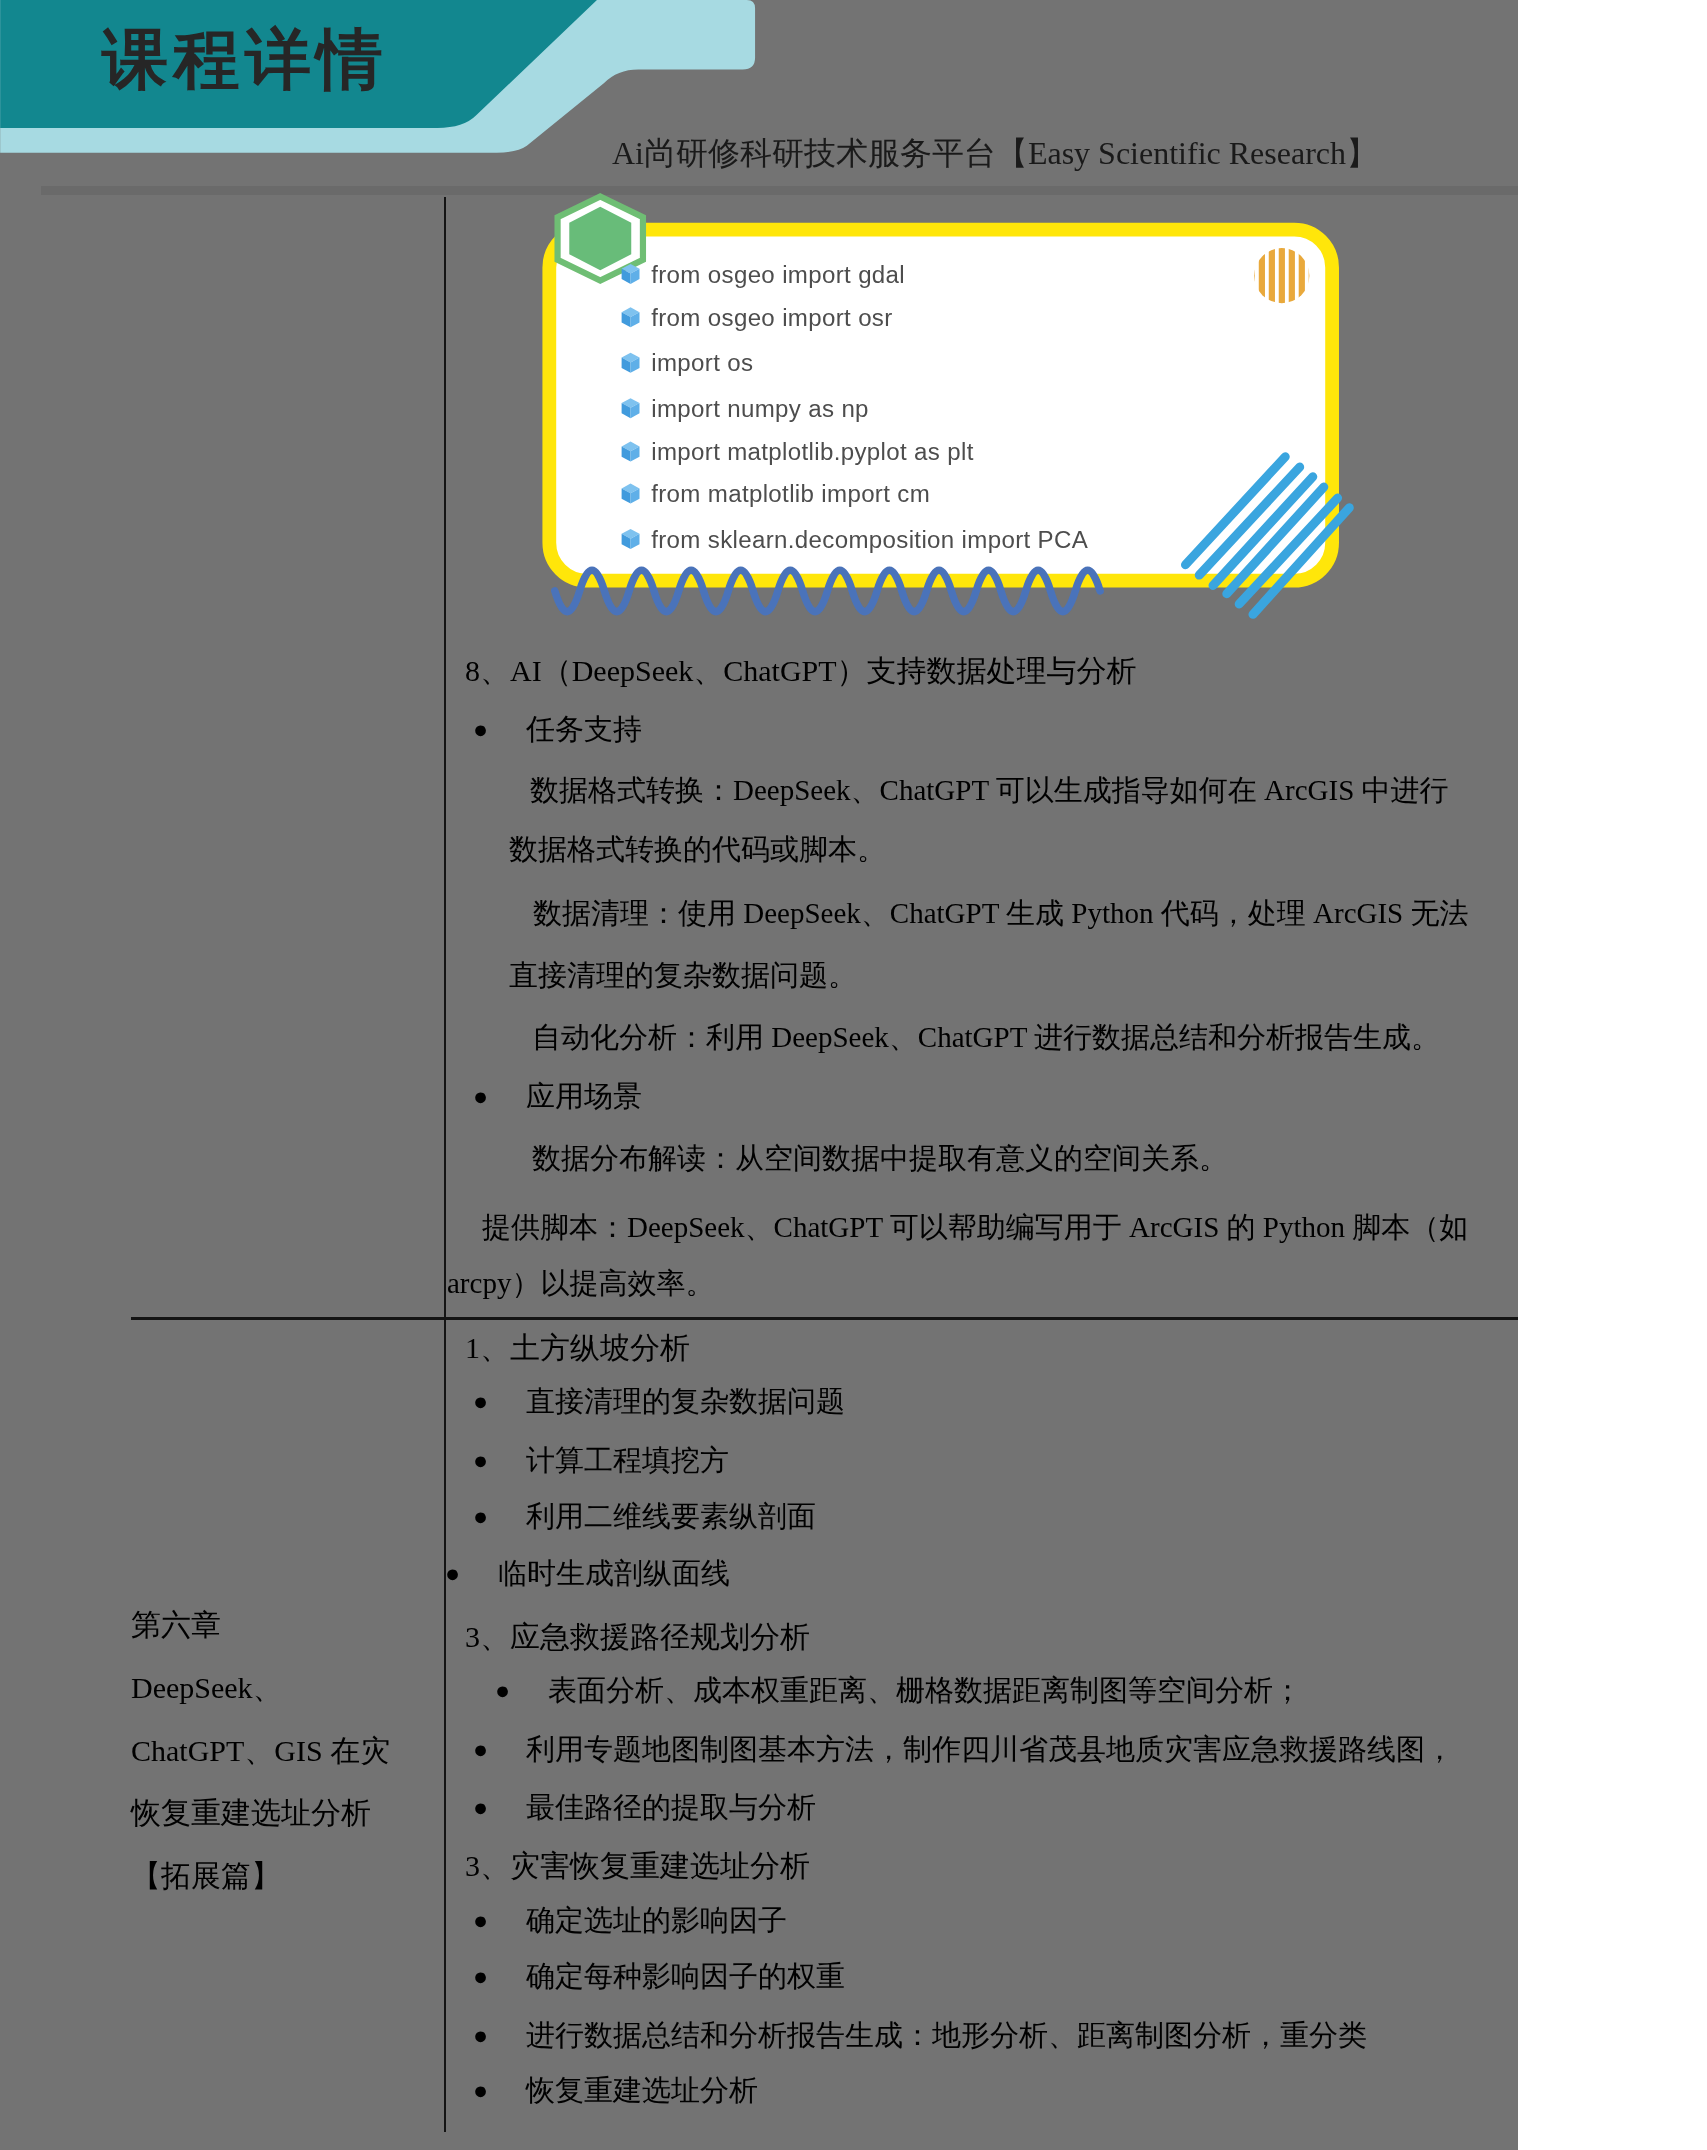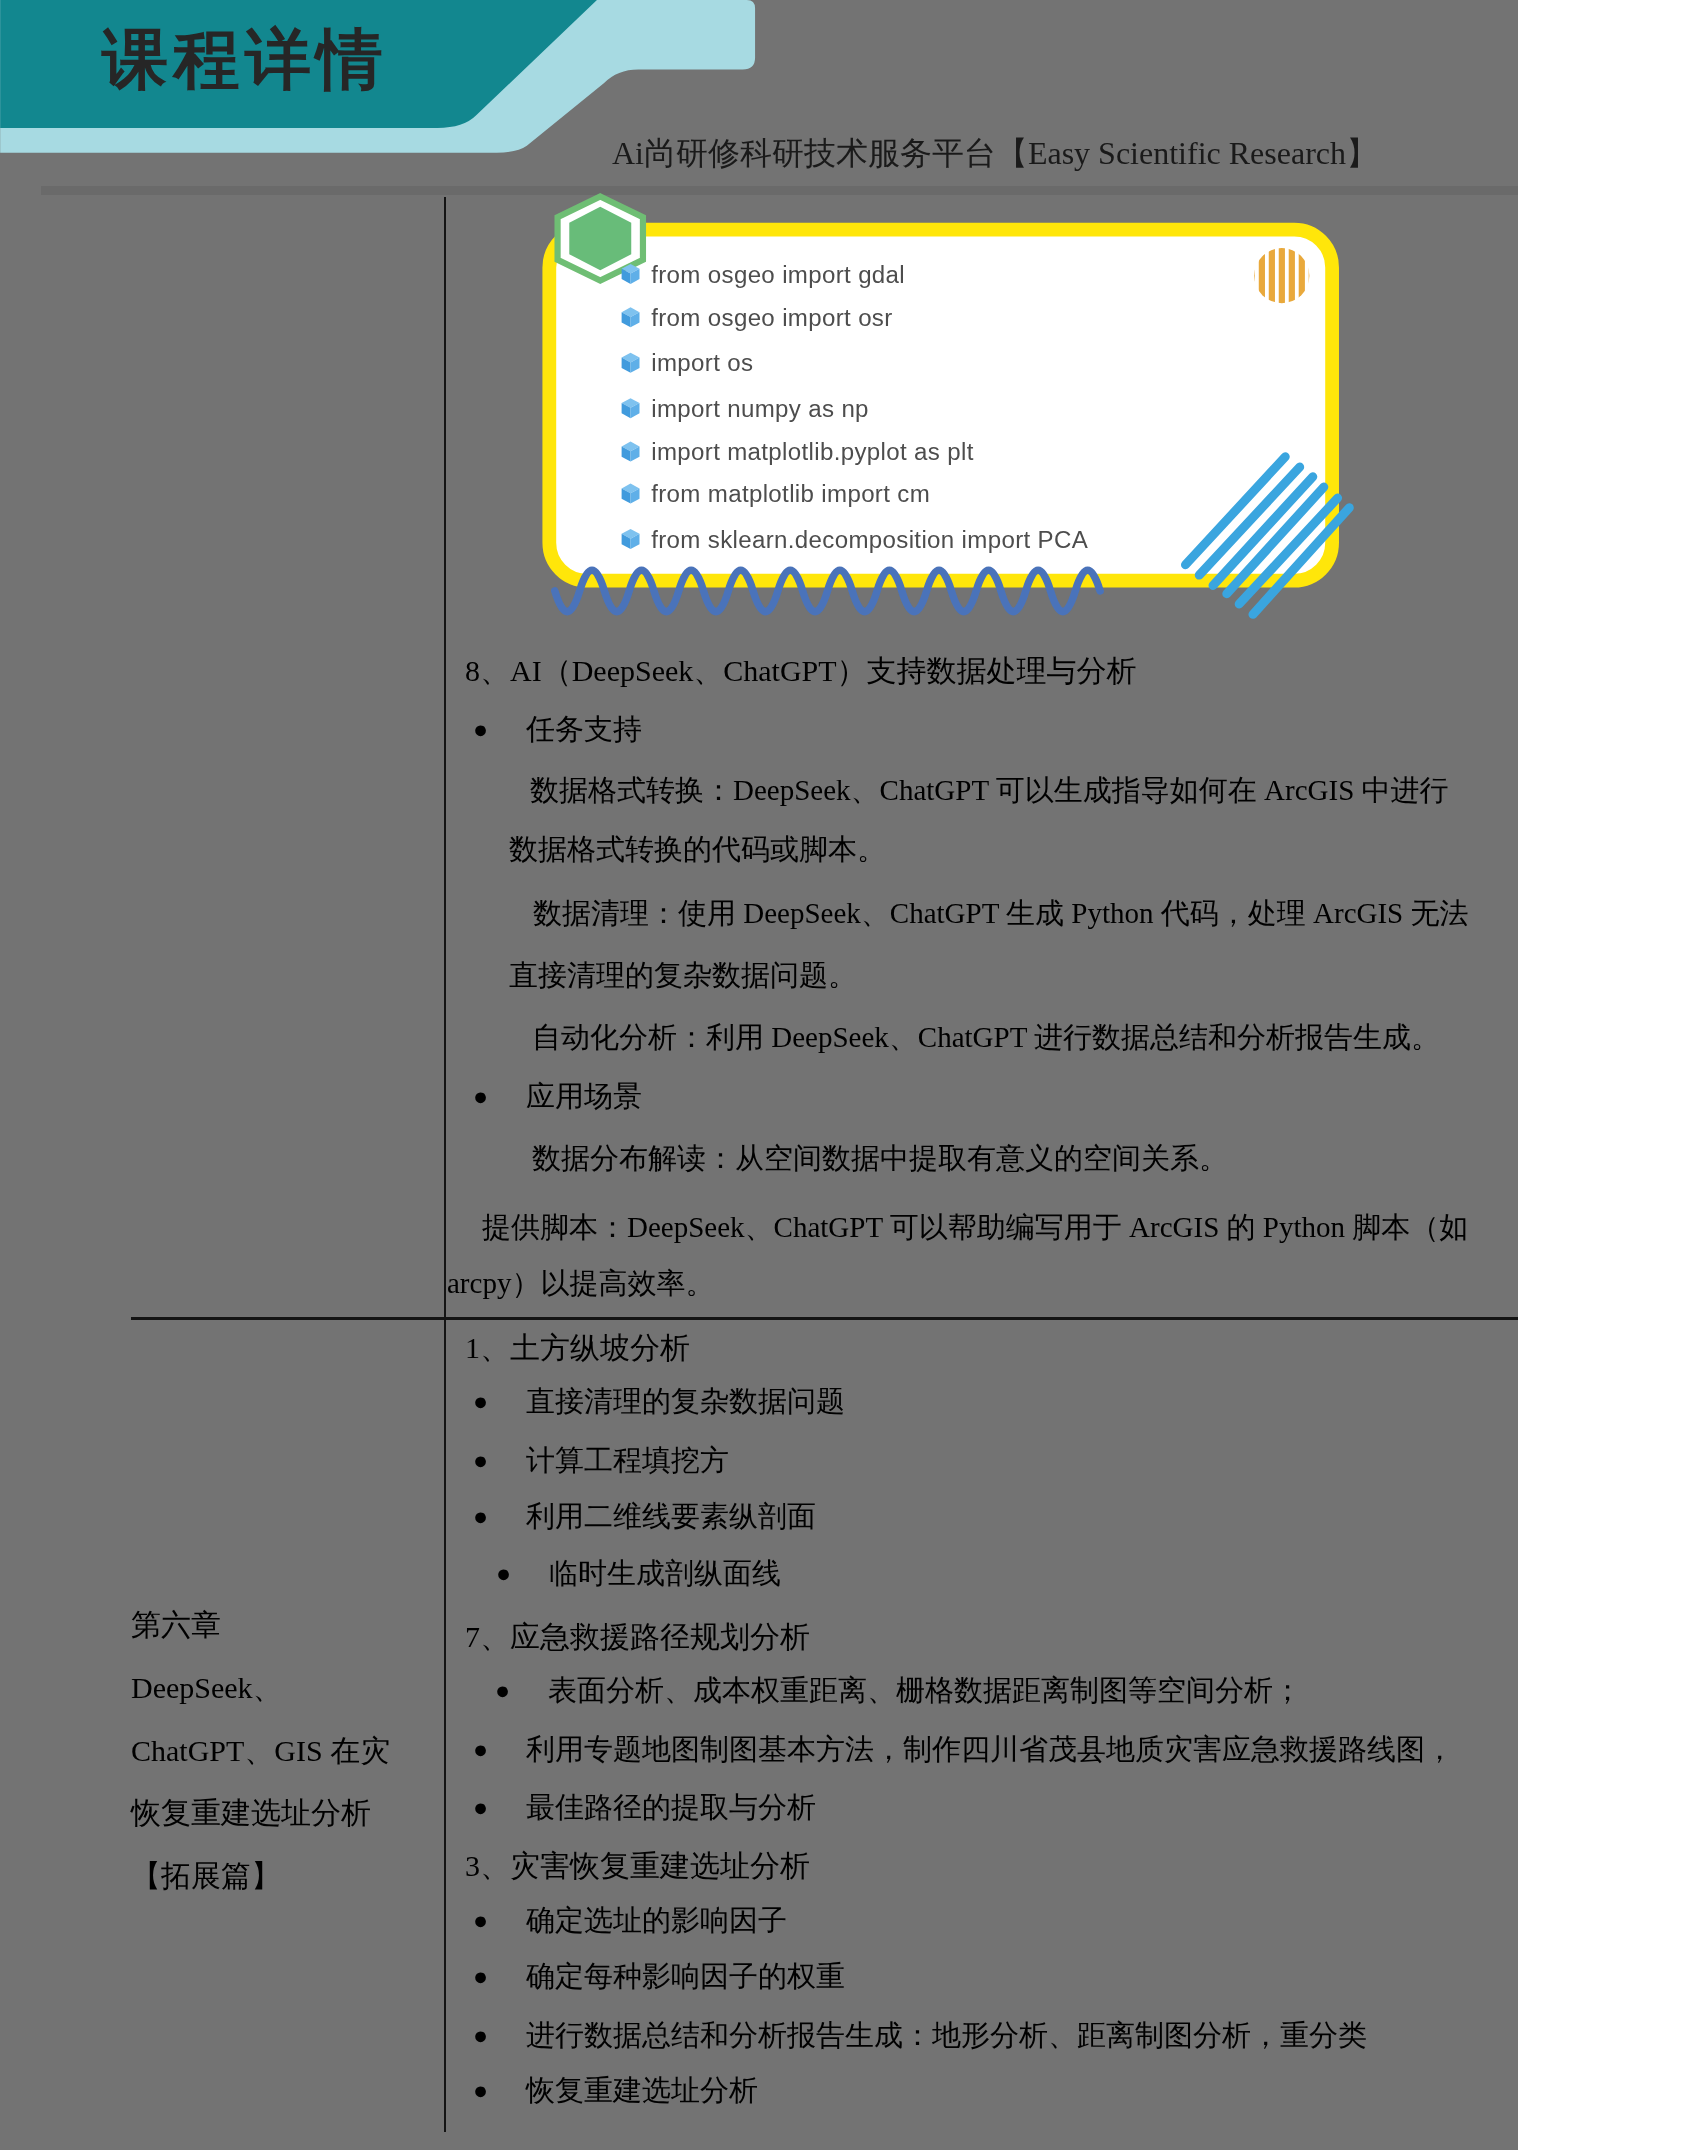--- a/index.html
+++ b/index.html
@@ -124,22 +124,22 @@
   <div class="ln" style="left:532px;top:1021px">自动化分析：利用 DeepSeek、ChatGPT 进行数据总结和分析报告生成。</div>
   <div class="ln bullet" style="left:473px;top:1080px"><span>应用场景</span></div>
   <div class="ln" style="left:532px;top:1142px">数据分布解读：从空间数据中提取有意义的空间关系。</div>
   <div class="ln" style="left:482px;top:1211px">提供脚本：DeepSeek、ChatGPT 可以帮助编写用于 ArcGIS 的 Python 脚本（如</div>
   <div class="ln" style="left:447px;top:1267px">arcpy）以提高效率。</div>
 
   <div class="ln bold" style="left:465px;top:1331px">1、土方纵坡分析</div>
   <div class="ln bullet" style="left:473px;top:1385px"><span>直接清理的复杂数据问题</span></div>
   <div class="ln bullet" style="left:473px;top:1444px"><span>计算工程填挖方</span></div>
   <div class="ln bullet" style="left:473px;top:1500px"><span>利用二维线要素纵剖面</span></div>
-  <div class="ln bullet" style="left:496px;top:1557px"><span>临时生成剖纵面线</span></div>
-  <div class="ln bold" style="left:465px;top:1620px">7、应急救援路径规划分析</div>
+  <div class="ln bullet" style="left:445px;top:1557px"><span>临时生成剖纵面线</span></div>
+  <div class="ln bold" style="left:465px;top:1620px">3、应急救援路径规划分析</div>
   <div class="ln bullet" style="left:495px;top:1674px"><span>表面分析、成本权重距离、栅格数据距离制图等空间分析；</span></div>
   <div class="ln bullet" style="left:473px;top:1733px"><span>利用专题地图制图基本方法，制作四川省茂县地质灾害应急救援路线图，</span></div>
   <div class="ln bullet" style="left:473px;top:1791px"><span>最佳路径的提取与分析</span></div>
   <div class="ln bold" style="left:465px;top:1849px">3、灾害恢复重建选址分析</div>
   <div class="ln bullet" style="left:473px;top:1904px"><span>确定选址的影响因子</span></div>
   <div class="ln bullet" style="left:473px;top:1960px"><span>确定每种影响因子的权重</span></div>
   <div class="ln bullet" style="left:473px;top:2019px"><span>进行数据总结和分析报告生成：地形分析、距离制图分析，重分类</span></div>
   <div class="ln bullet" style="left:473px;top:2074px"><span>恢复重建选址分析</span></div>
 
   <div class="left-ln" style="top:1608px">第六章</div>

